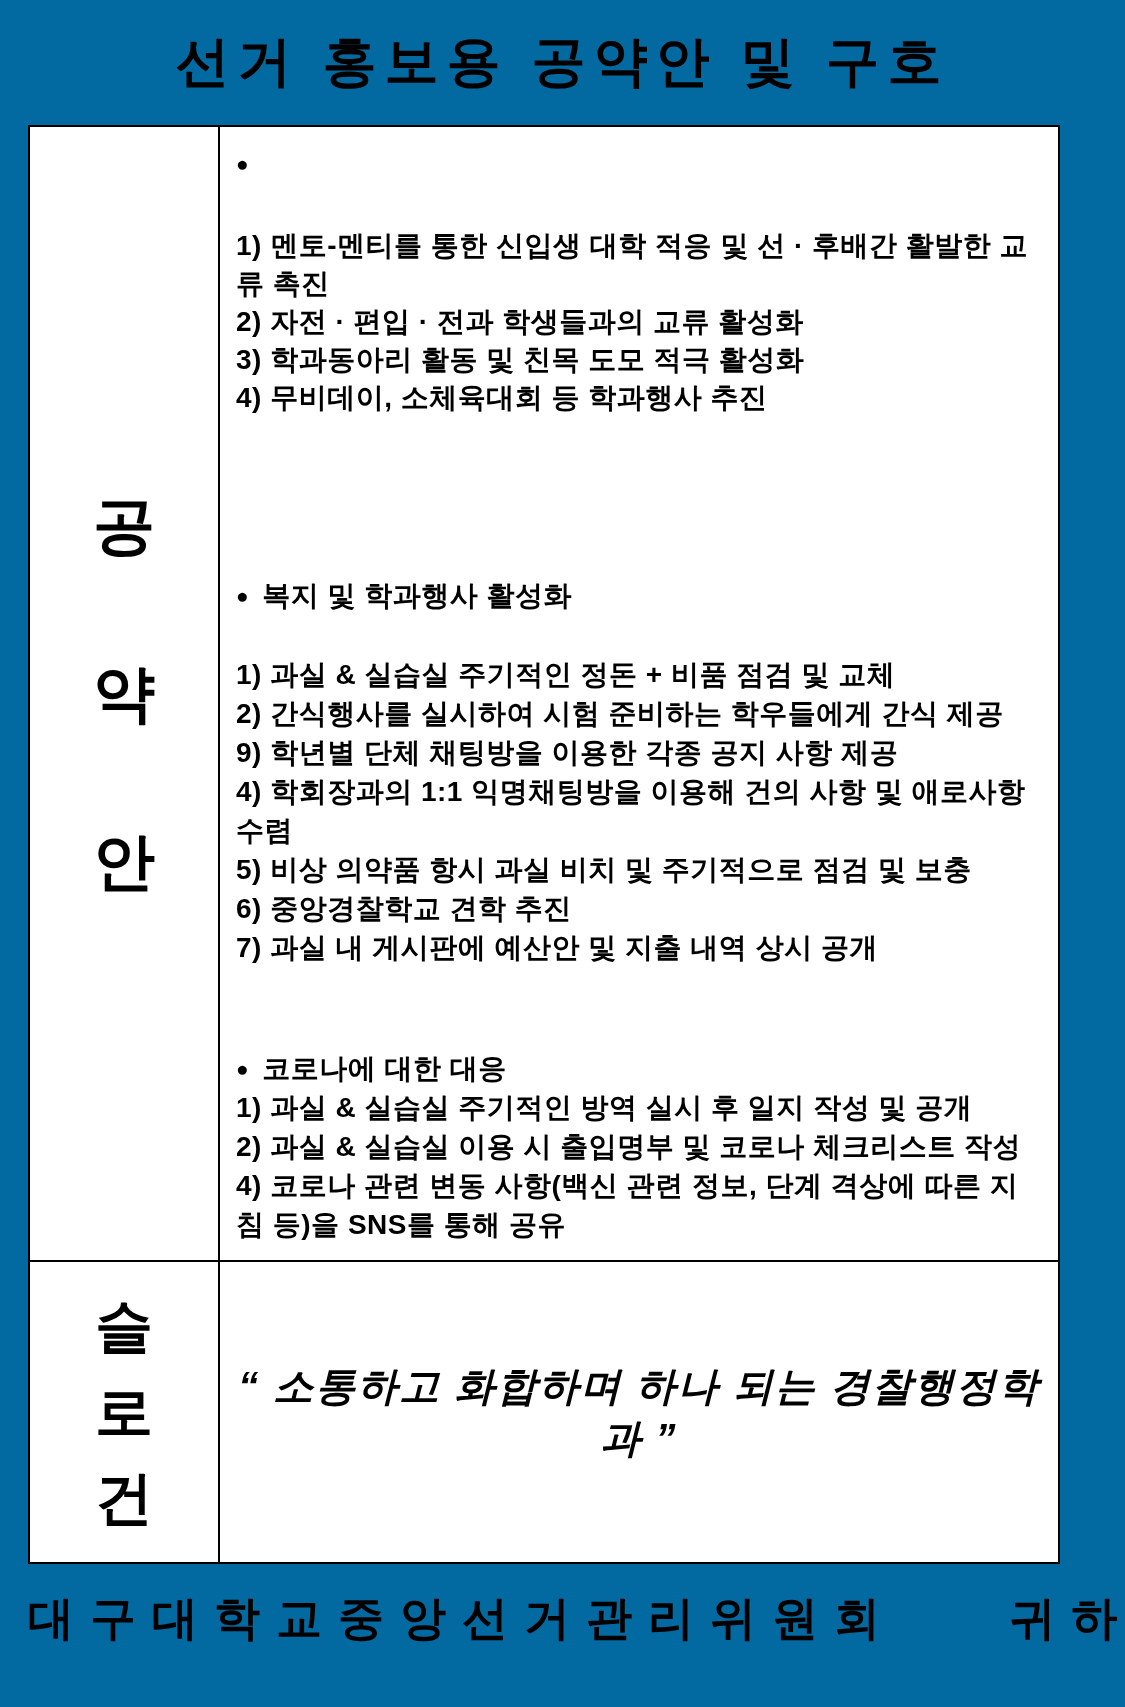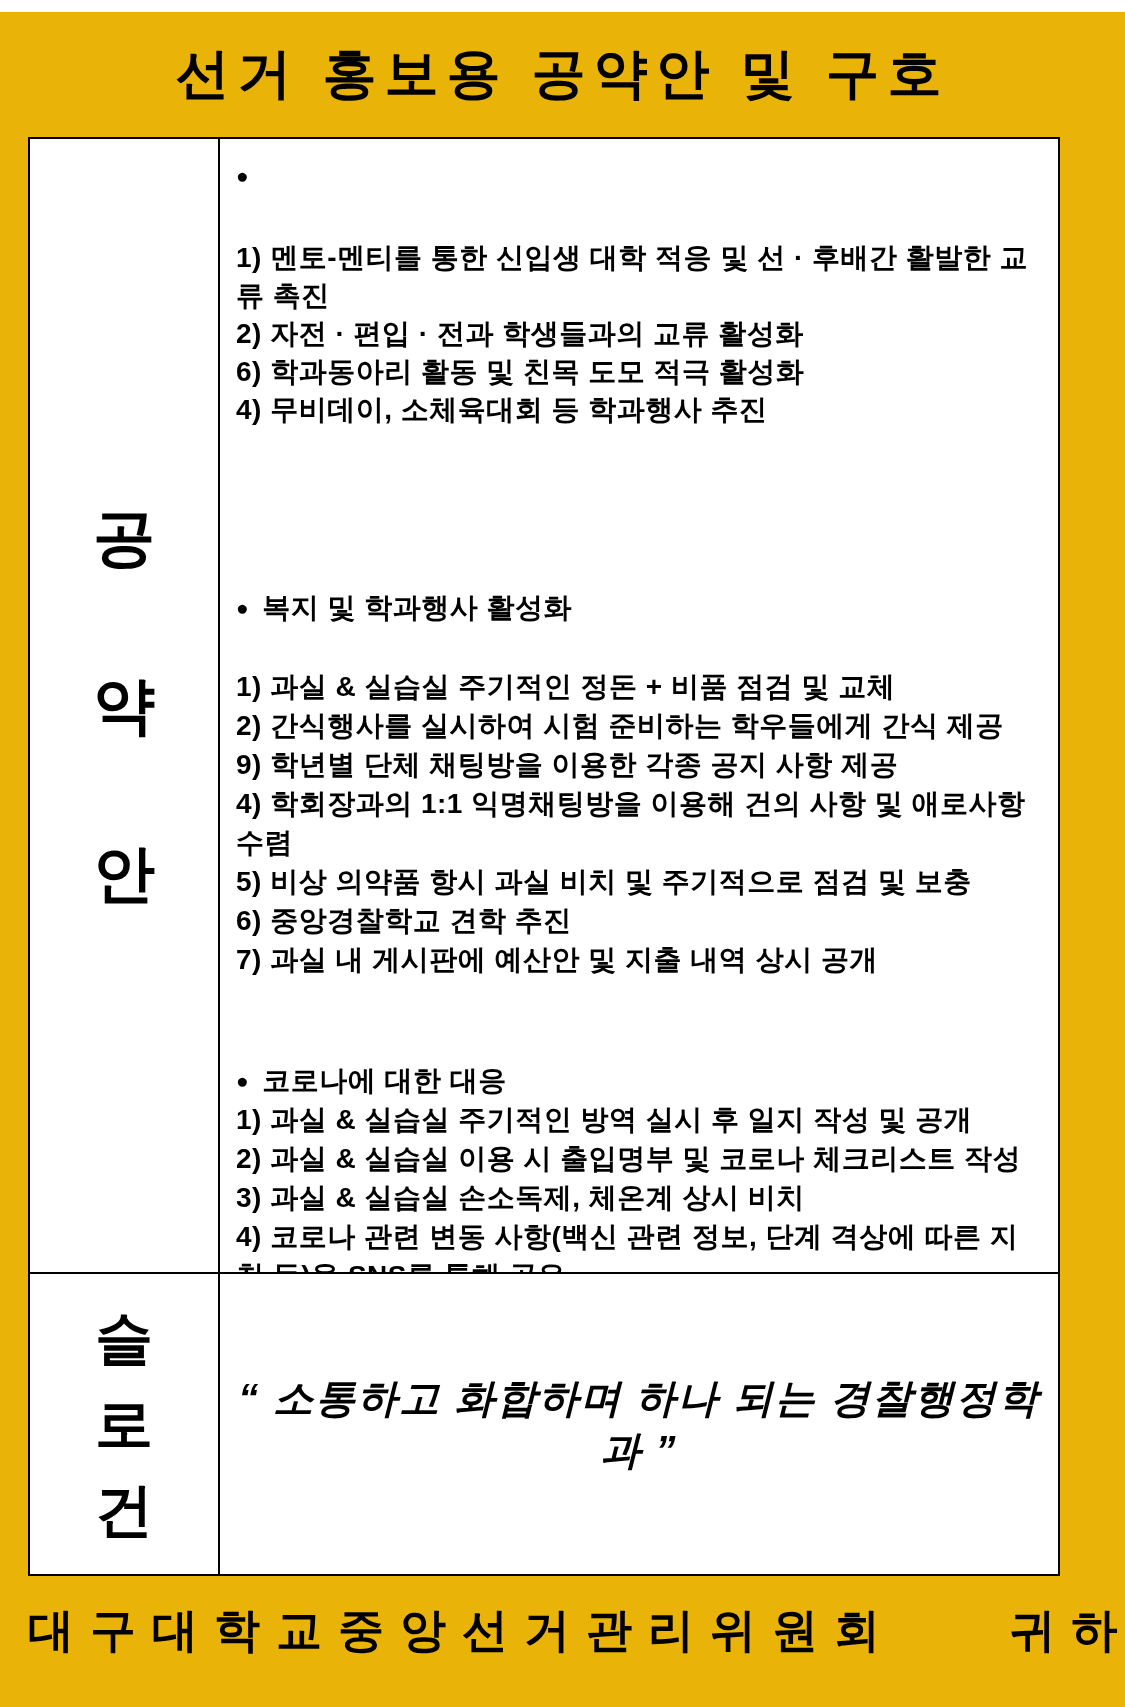--- a/index.html
+++ b/index.html
@@ -4,21 +4,21 @@
 <style>
   * { margin: 0; padding: 0; box-sizing: border-box; }
   html, body { background: #ffffff; }
   body {
     width: 1125px; height: 1707px;
     position: relative;
     font-family: "Liberation Sans", "DejaVu Sans", sans-serif;
     color: #000000;
     font-weight: 700;
   }
-  .page { position: absolute; inset: 0; background: #eab308; margin-top: 12px; }
+  .page { position: absolute; inset: 0; background: #0369a1; }
 
   .doc-title {
     position: absolute; top: 26px; left: 0; width: 100%;
     text-align: center;
     font-size: 54px; line-height: 70px;
     letter-spacing: 8px;
     font-weight: 700;
   }
 
   .pledge-table {
@@ -88,21 +88,21 @@
     </div>
 
     <div class="cell content-cell row1">
 
       <div class="section-heading sec1-heading">
         <span class="bullet">●</span>
       </div>
       <div class="sec1-items">
         <div class="item">1) 멘토-멘티를 통한 신입생 대학 적응 및 선 · 후배간 활발한 교류 촉진</div>
         <div class="item">2) 자전 · 편입 · 전과 학생들과의 교류 활성화</div>
-        <div class="item">6) 학과동아리 활동 및 친목 도모 적극 활성화</div>
+        <div class="item">3) 학과동아리 활동 및 친목 도모 적극 활성화</div>
         <div class="item">4) 무비데이, 소체육대회 등 학과행사 추진</div>
       </div>
 
       <div class="section-heading sec2-heading">
         <span class="bullet">●</span>
         <span>복지 및 학과행사 활성화</span>
       </div>
       <div class="sec2-items">
         <div class="item">1) 과실 &amp; 실습실 주기적인 정돈 + 비품 점검 및 교체</div>
         <div class="item">2) 간식행사를 실시하여 시험 준비하는 학우들에게 간식 제공</div>
@@ -113,21 +113,20 @@
         <div class="item">7) 과실 내 게시판에 예산안 및 지출 내역 상시 공개</div>
       </div>
 
       <div class="section-heading sec3-heading">
         <span class="bullet">●</span>
         <span>코로나에 대한 대응</span>
       </div>
       <div class="sec3-items">
         <div class="item">1) 과실 &amp; 실습실 주기적인 방역 실시 후 일지 작성 및 공개</div>
         <div class="item">2) 과실 &amp; 실습실 이용 시 출입명부 및 코로나 체크리스트 작성</div>
-        <div class="item">3) 과실 &amp; 실습실 손소독제, 체온계 상시 비치</div>
         <div class="item">4) 코로나 관련 변동 사항(백신 관련 정보, 단계 격상에 따른 지침 등)을 SNS를 통해 공유</div>
       </div>
 
     </div>
 
     <div class="cell label-cell label-slogan">
       <span class="label-char">슬</span>
       <span class="label-char">로</span>
       <span class="label-char">건</span>
     </div>

